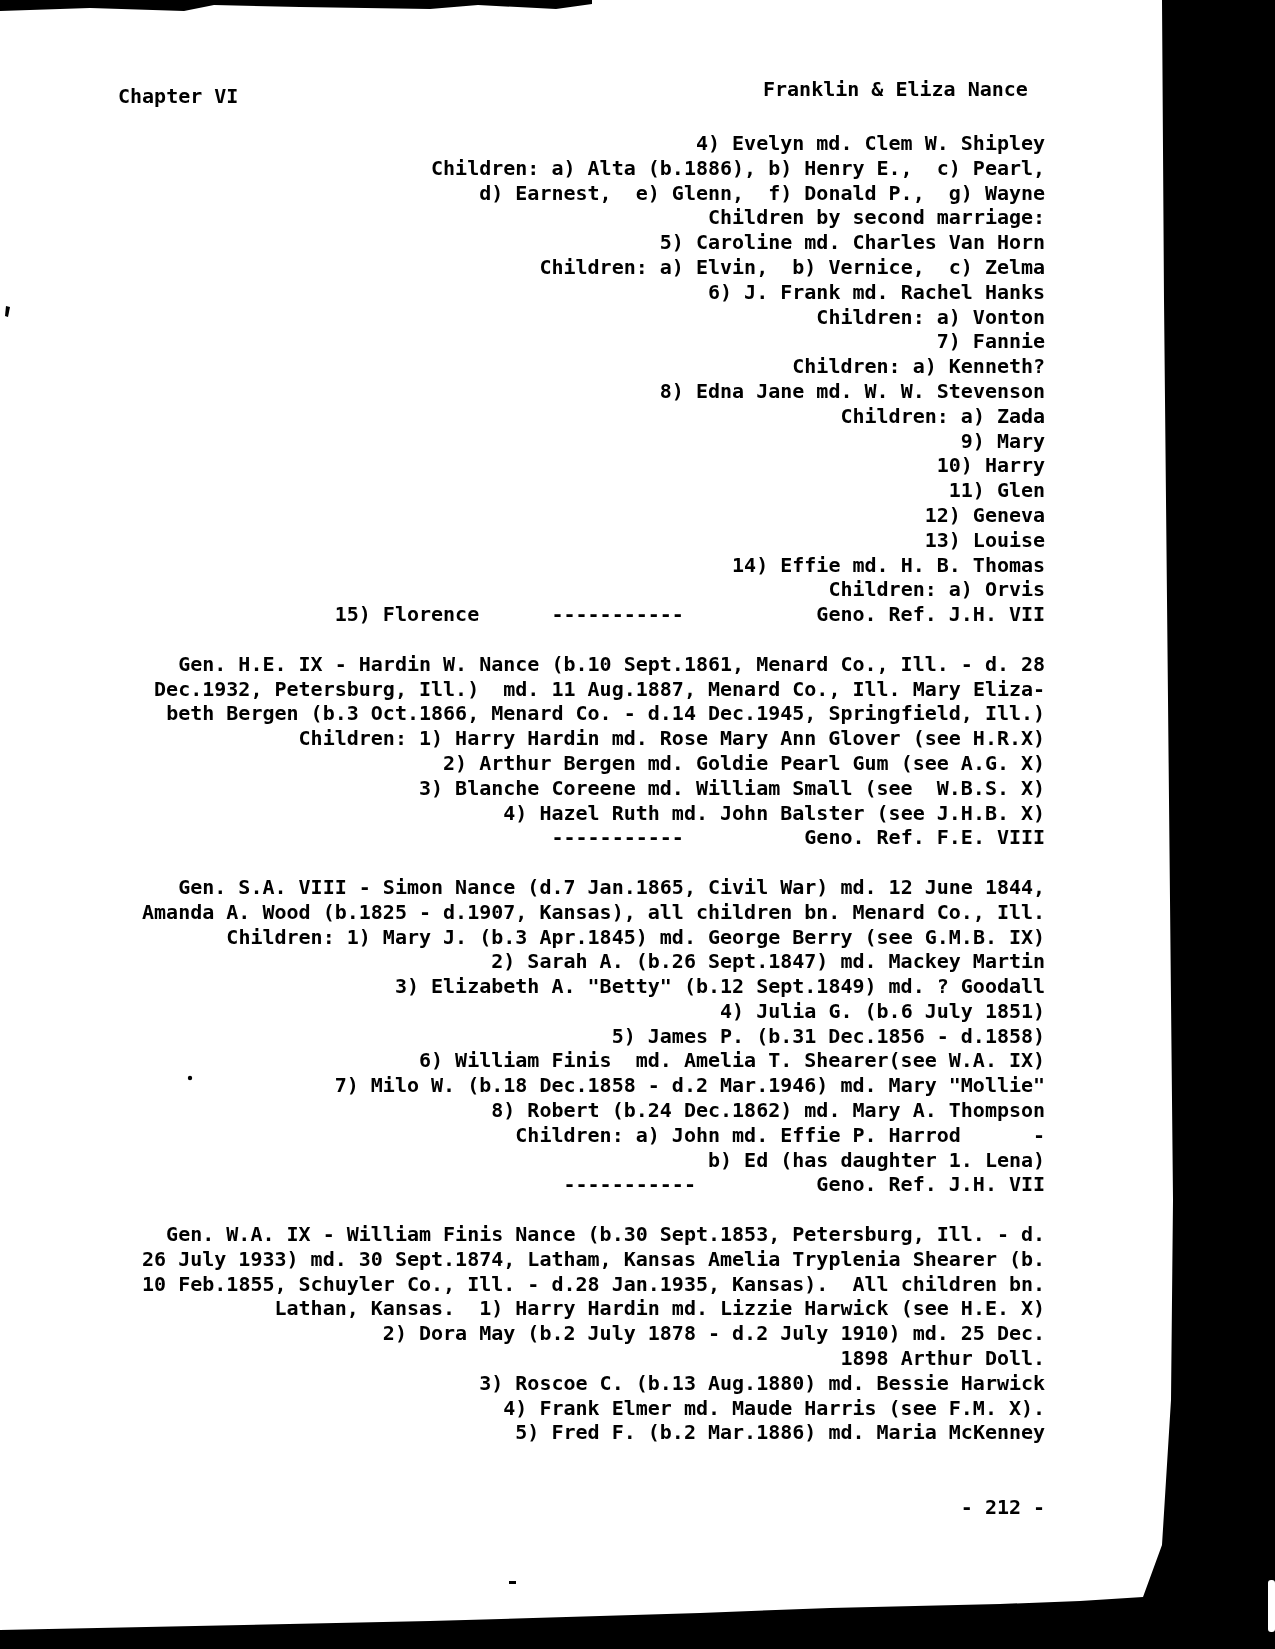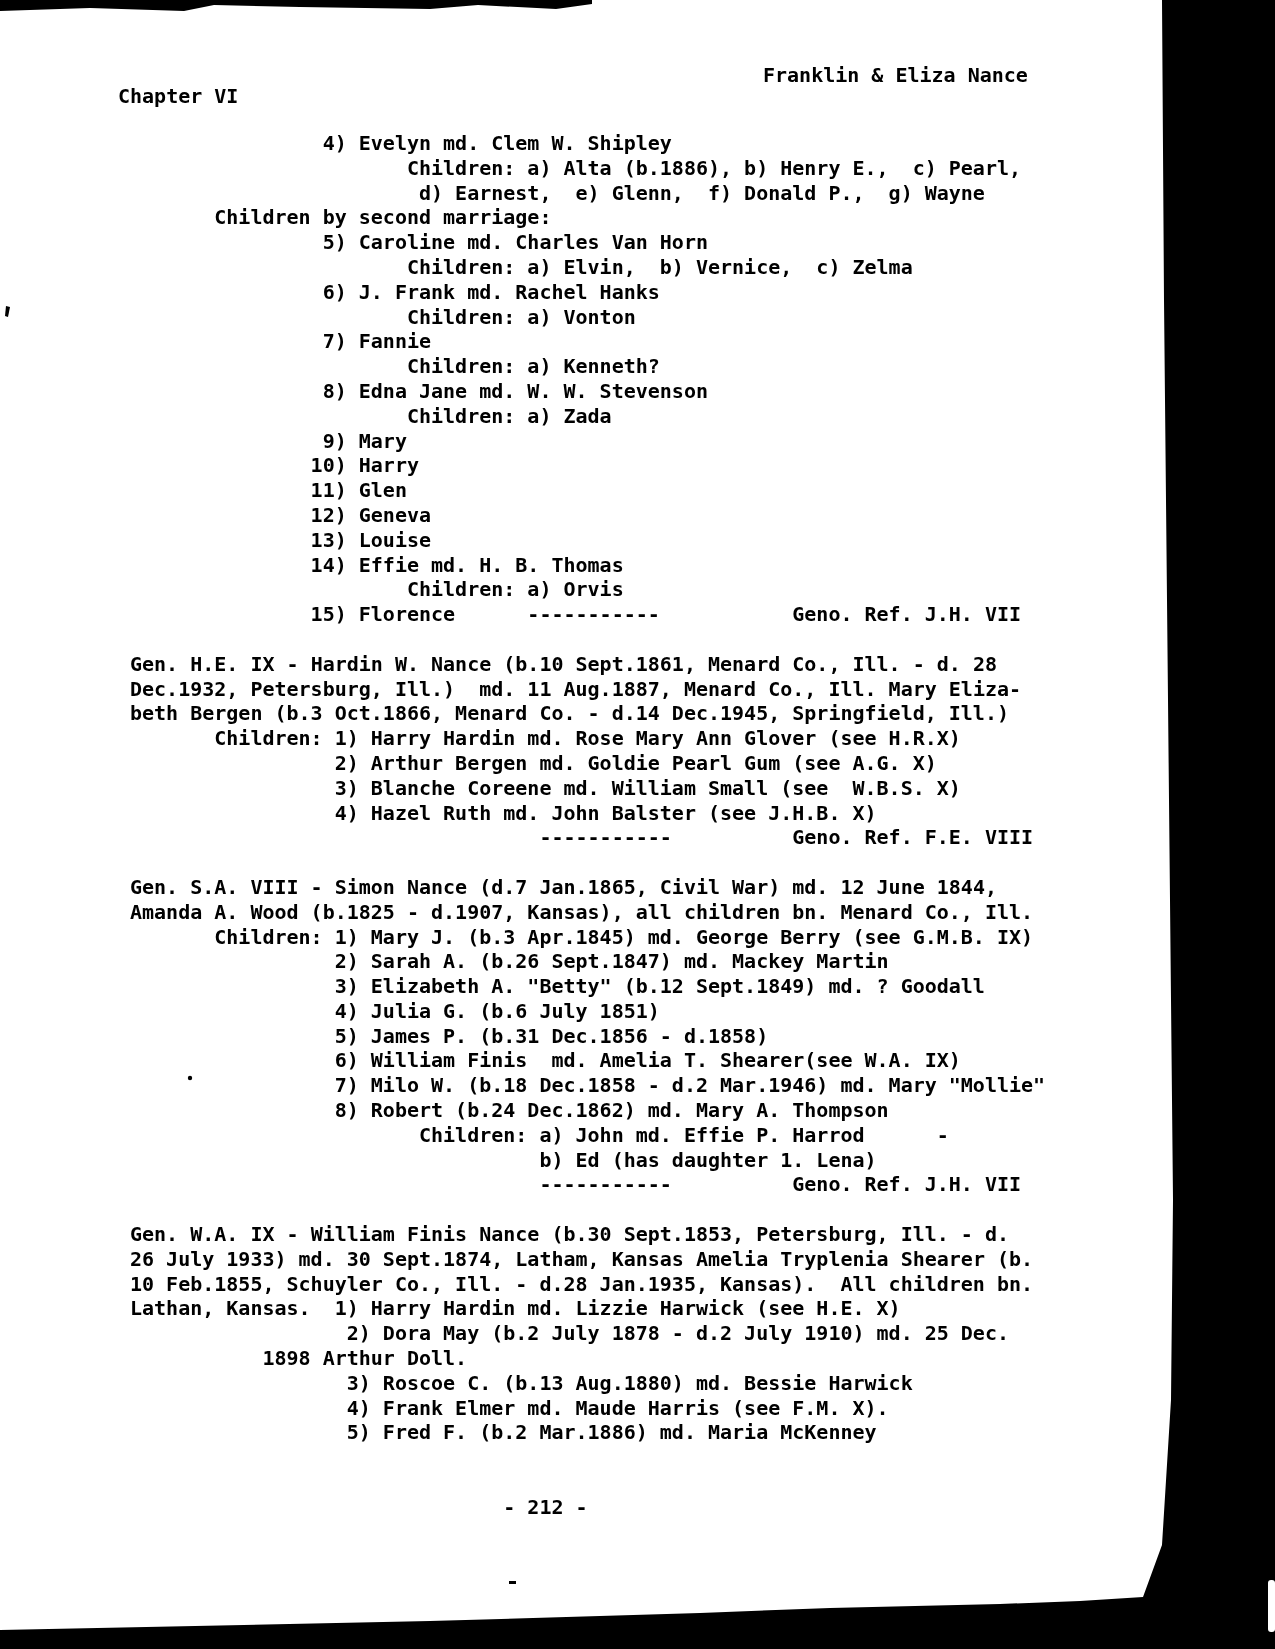--- a/index.html
+++ b/index.html
@@ -12,27 +12,28 @@
     color:#000;
     padding-left:30px;
   }
   .hdr{
     position:absolute;
     font:bold 20px/24px "DejaVu Sans Mono", monospace;
     white-space:pre;
     letter-spacing:0;
   }
   #hdr-left{left:118px;top:84px;}
-  #hdr-right{left:763px;top:63px;}
+  #hdr-right{left:763px;top:77px;}
   .body-text{
     position:absolute;
     left:130px;top:131px;
     font:bold 20px/24.8px "DejaVu Sans Mono", monospace;
     letter-spacing:0;
     white-space:pre;
+    text-align:right;
   }
   .line{white-space:pre;height:24.8px;}
   .u{
     text-decoration-thickness:2.5px;
     text-underline-offset:5px;
   }
   svg.artifacts{position:absolute;left:0;top:0;pointer-events:none;}
 </style>
 </head>
 <body>

